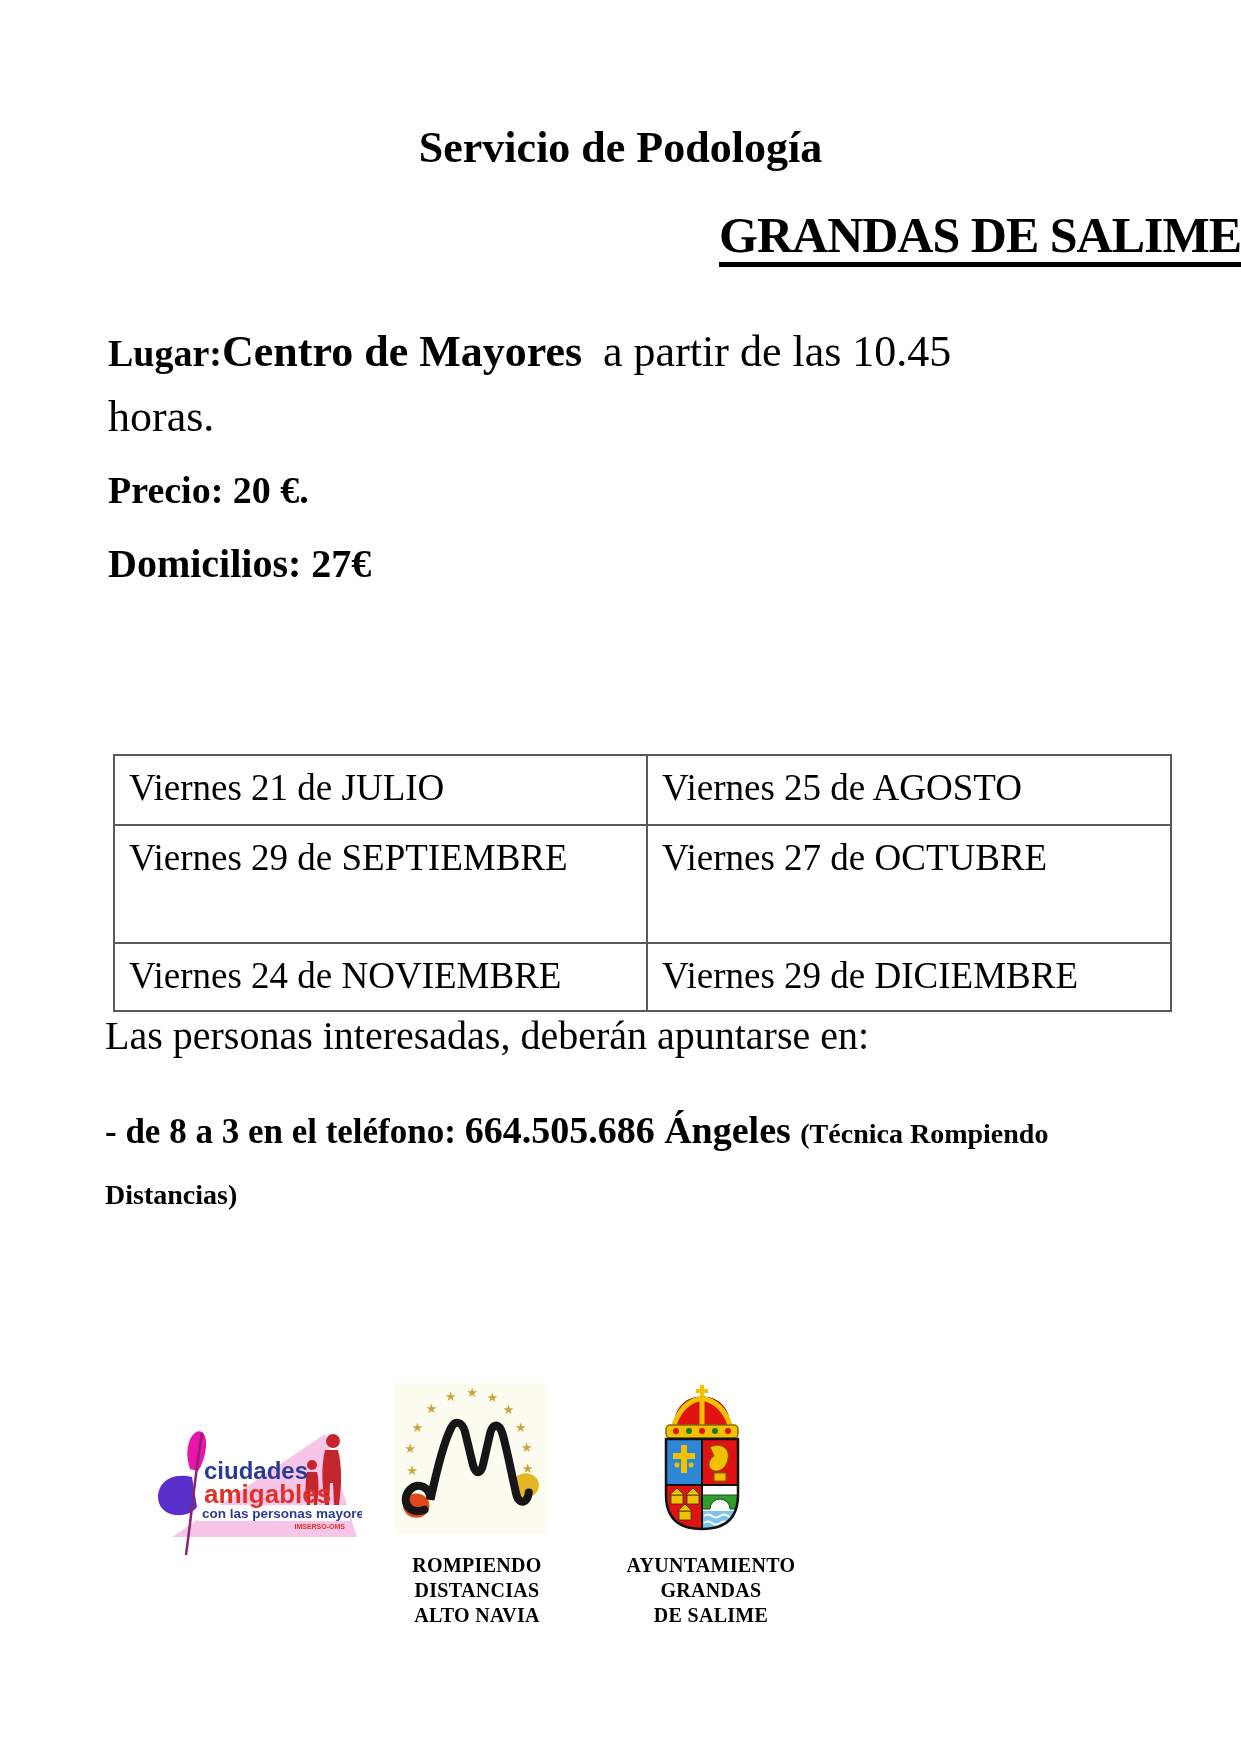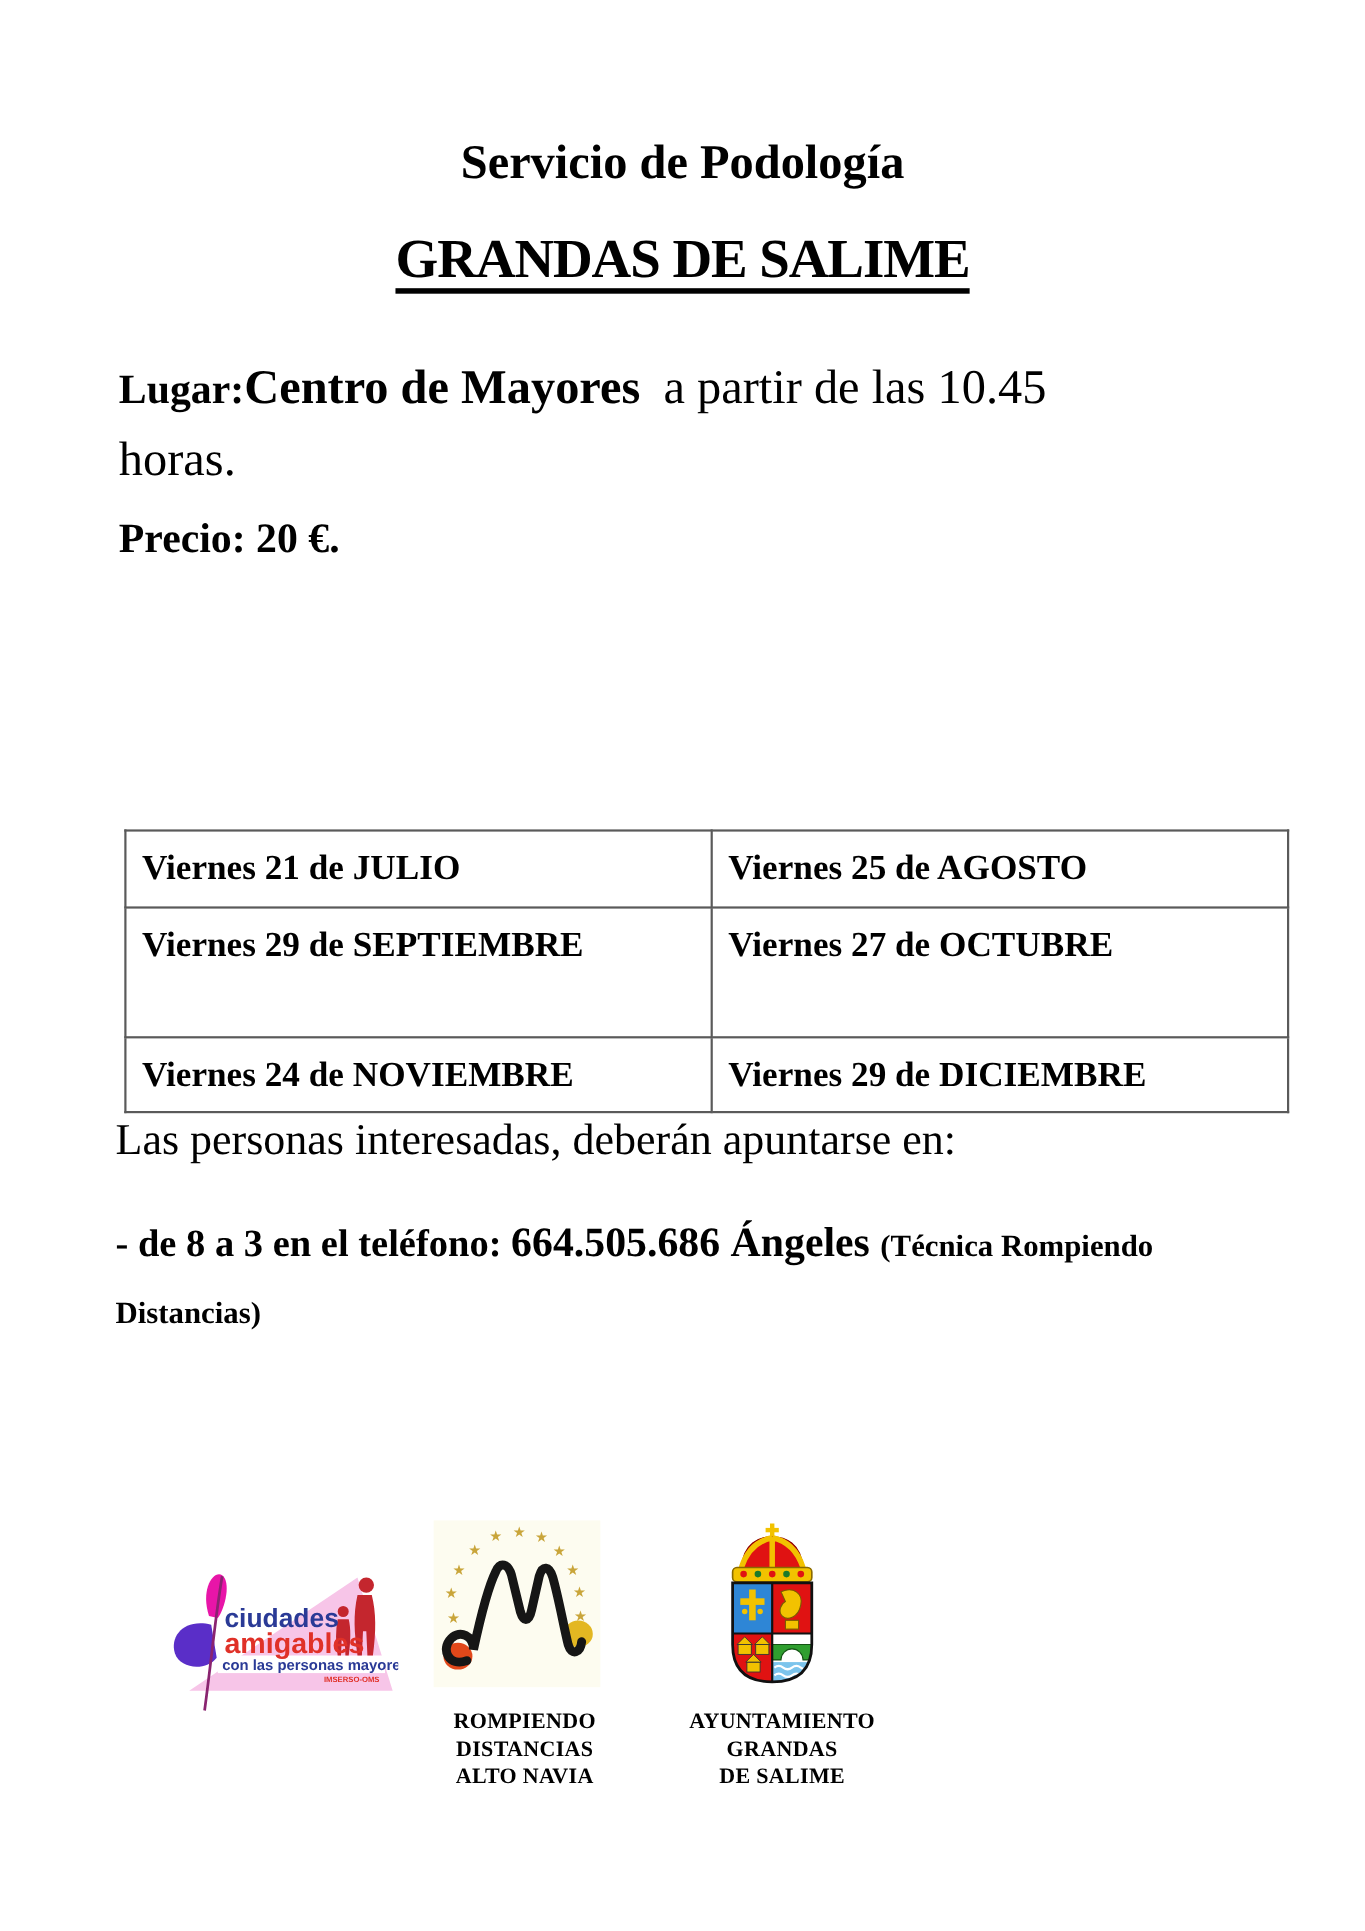--- a/index.html
+++ b/index.html
@@ -10,40 +10,40 @@
     font-family:"Liberation Serif", serif;
     overflow:hidden;
   }
   .title1 {
     position:absolute; top:122px; left:0; width:100%;
     text-align:center; font-size:44px; font-weight:bold;
     text-decoration-thickness:4px; text-underline-offset:10px;
   }
   .title2 {
     position:absolute; top:206px; left:0; width:100%;
-    text-align:center; font-size:50px; font-weight:bold; letter-spacing:-1px;
+    text-align:right; font-size:50px; font-weight:bold; letter-spacing:-1px;
     text-decoration:underline; text-decoration-thickness:5px; text-underline-offset:10px;
   }
   .lugar { position:absolute; left:108px; top:320px; width:900px; font-size:44px; line-height:64px; }
   .lugar-label { font-size:38px; font-weight:bold;font-family:Liberation Serif, serif; }
   .lugar-value { font-weight:bold; }
   .lugar-suffix { margin-left:10px; }
   .precio { position:absolute; left:108px; top:468px; font-size:38px; font-weight:bold; }
   .domicilios { position:absolute; left:108px; top:540px; font-size:40px; font-weight:bold; }
   .heading {
     position:absolute; top:648px; left:0; width:100%;
     text-align:center; font-size:46px; font-weight:bold; white-space:pre;
     text-decoration:underline; text-decoration-thickness:4px; text-underline-offset:9px;
   }
   table.schedule {
     position:absolute; left:113px; top:754px; width:1057px;
     border-collapse:collapse; table-layout:fixed;
   }
   table.schedule td {
-    border:2px solid #5a5a5a; font-size:32px; font-weight:bold;
+    border:2px solid #5a5a5a; font-size:37px; font-weight:normal;
     padding:6px 14px 4px 14px; vertical-align:top; line-height:52px;
   }
   tr.r1 { height:70px; } tr.r2 { height:118px; } tr.r3 { height:68px; }
   .interesadas { position:absolute; left:105px; top:1012px; font-size:40px;text-align:right; }
   .phone-line { position:absolute; left:105px; top:1102px; width:1075px; line-height:57px; font-weight:bold; }
   .ph-prefix { font-size:35px; }
   .ph-number { font-size:38px; }
   .ph-note { font-size:28px; }
   .logo1 { position:absolute; left:152px; top:1425px; width:210px; height:135px; }
   .logo2 { position:absolute; left:394px; top:1382px; width:152px; height:152px; }
@@ -62,20 +62,21 @@
 <body>
 
 <div class="page">
 
   <h1 class="title1">Servicio de Podología</h1>
   <h2 class="title2">GRANDAS DE SALIME</h2>
 
   <p class="lugar"><span class="lugar-label">Lugar:</span><span class="lugar-value">Centro de Mayores</span><span class="lugar-suffix"> a partir de las 10.45 horas.</span></p>
 
   <p class="precio">Precio: 20 €.</p>
+  <p class="domicilios">Domicilios: 27€</p>
 
 
   <table class="schedule">
     <colgroup>
         <col style="width:533px">
         <col style="width:524px">
       </colgroup>
     <tbody>
       <tr class="r1">
         <td>Viernes 21 de JULIO</td>

